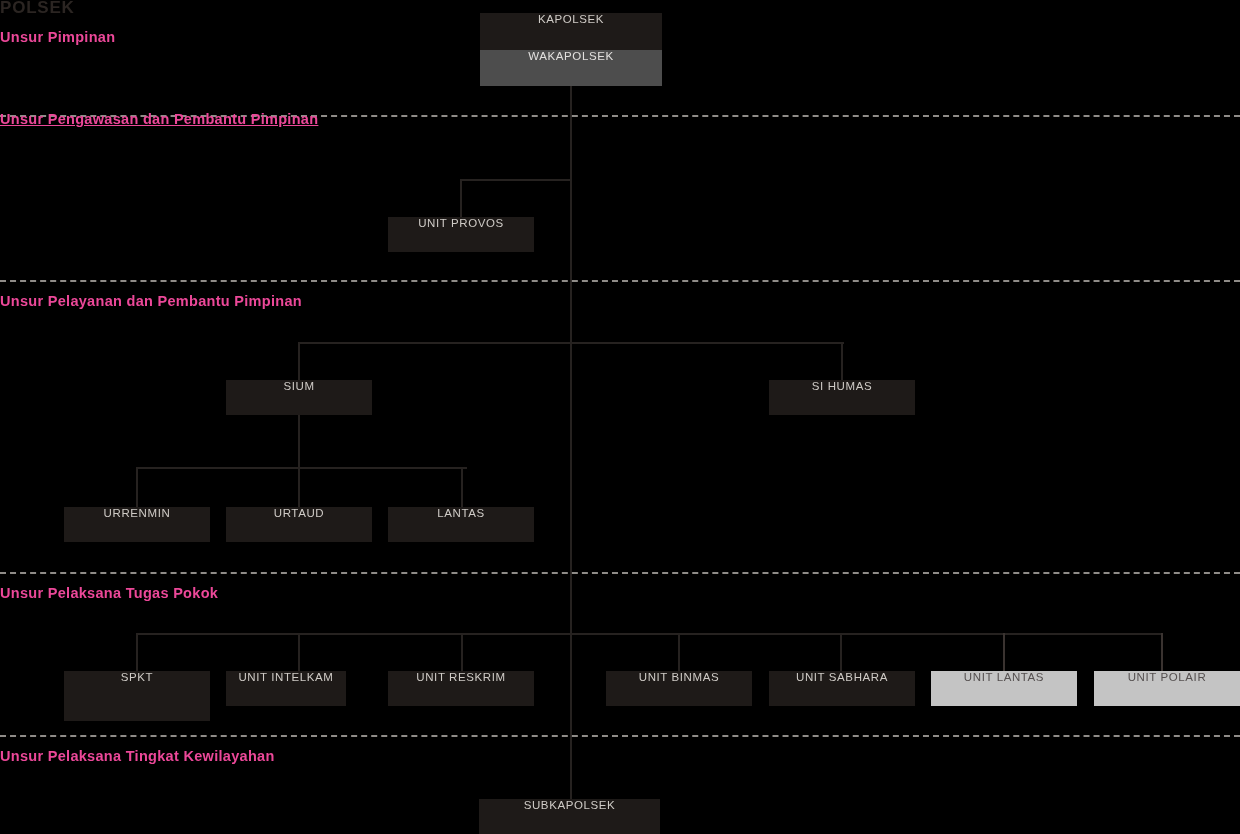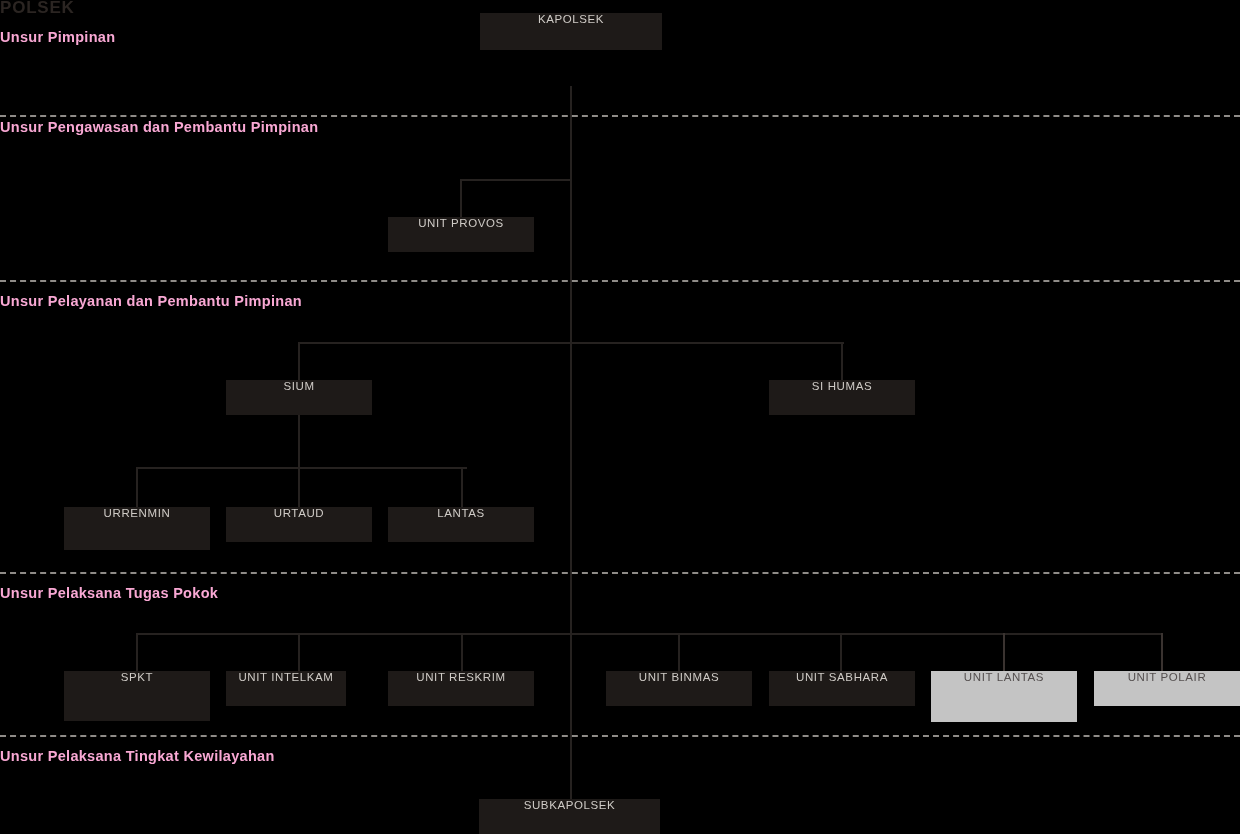--- a/index.html
+++ b/index.html
@@ -42,21 +42,21 @@
   }
   .node.light {
     background: #c4c4c4;
     color: #555050;
   }
   .section-label {
     position: absolute;
     font-size: 14.5px;
     font-weight: bold;
     letter-spacing: 0.3px;
-    color: #f9a8d4;
+    color: #ec4899;
     white-space: nowrap;
     z-index: 6;
   }
   .title {
     position: absolute;
     font-size: 17px;
     font-weight: bold;
     letter-spacing: 0.8px;
     color: #2b2522;
     white-space: nowrap;
@@ -82,21 +82,21 @@
   .hline { height: 2px; }
 </style>
 </head>
 <body>
 
 <div id="chart">
 
   <div class="title" style="left:0px; top:-2px;">POLSEK</div>
 
   <div class="section-label" style="left:0px; top:29px;">Unsur Pimpinan</div>
-  <div class="section-label" style="left:0px; top:119px;">Unsur Pengawasan dan Pembantu Pimpinan</div>
+  <div class="section-label" style="left:0px; top:111px;text-decoration:underline;">Unsur Pengawasan dan Pembantu Pimpinan</div>
   <div class="section-label" style="left:0px; top:293px;">Unsur Pelayanan dan Pembantu Pimpinan</div>
   <div class="section-label" style="left:0px; top:585px;">Unsur Pelaksana Tugas Pokok</div>
   <div class="section-label" style="left:0px; top:748px;">Unsur Pelaksana Tingkat Kewilayahan</div>
 
   <div class="divider" style="top:115px;"></div>
   <div class="divider" style="top:280px;"></div>
   <div class="divider" style="top:572px;"></div>
   <div class="divider" style="top:735px;"></div>
 
   <div class="line vline" style="left:570px; top:86px; height:95px;"></div>
@@ -123,34 +123,37 @@
   <div class="line vline" style="left:461px; top:633px; height:39px;"></div>
   <div class="line vline" style="left:678px; top:633px; height:39px;"></div>
   <div class="line vline" style="left:840px; top:633px; height:39px;"></div>
   <div class="line vline lightline" style="left:1003px; top:633px; height:39px;"></div>
   <div class="line vline lightline" style="left:1161px; top:633px; height:39px;"></div>
 
   <div class="node dark" style="left:480px; top:13px; width:182px; height:37px;">
     <span>KAPOLSEK</span>
   </div>
 
+  <div class="node mid" style="left:480px; top:50px; width:182px; height:36px;">
+    <span>WAKAPOLSEK</span>
+  </div>
 
   <div class="node dark" style="left:388px; top:217px; width:146px; height:35px;">
     <span>UNIT PROVOS</span>
   </div>
 
   <div class="node dark" style="left:769px; top:380px; width:146px; height:35px;">
     <span>SI HUMAS</span>
   </div>
 
   <div class="node dark" style="left:226px; top:380px; width:146px; height:35px;">
     <span>SIUM</span>
   </div>
 
-  <div class="node dark" style="left:64px; top:507px; width:146px; height:43px;">
+  <div class="node dark" style="left:64px; top:507px; width:146px; height:35px;">
     <span>URRENMIN</span>
   </div>
 
   <div class="node dark" style="left:226px; top:507px; width:146px; height:35px;">
     <span>URTAUD</span>
   </div>
 
   <div class="node dark" style="left:388px; top:507px; width:146px; height:35px;">
     <span>LANTAS</span>
   </div>
@@ -168,21 +171,21 @@
   </div>
 
   <div class="node dark" style="left:606px; top:671px; width:146px; height:35px;">
     <span>UNIT BINMAS</span>
   </div>
 
   <div class="node dark" style="left:769px; top:671px; width:146px; height:35px;">
     <span>UNIT SABHARA</span>
   </div>
 
-  <div class="node light" style="left:931px; top:671px; width:146px; height:51px;">
+  <div class="node light" style="left:931px; top:671px; width:146px; height:35px;">
     <span>UNIT LANTAS</span>
   </div>
 
   <div class="node light" style="left:1094px; top:671px; width:146px; height:35px;">
     <span>UNIT POLAIR</span>
   </div>
 
   <div class="node dark" style="left:479px; top:799px; width:181px; height:35px;">
     <span>SUBKAPOLSEK</span>
   </div>

